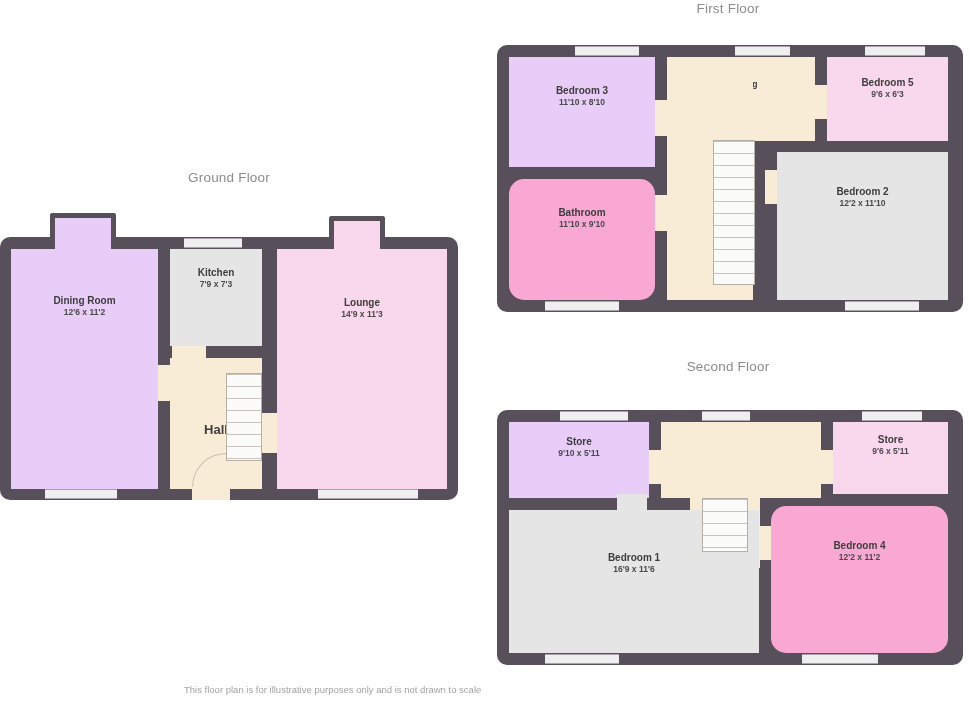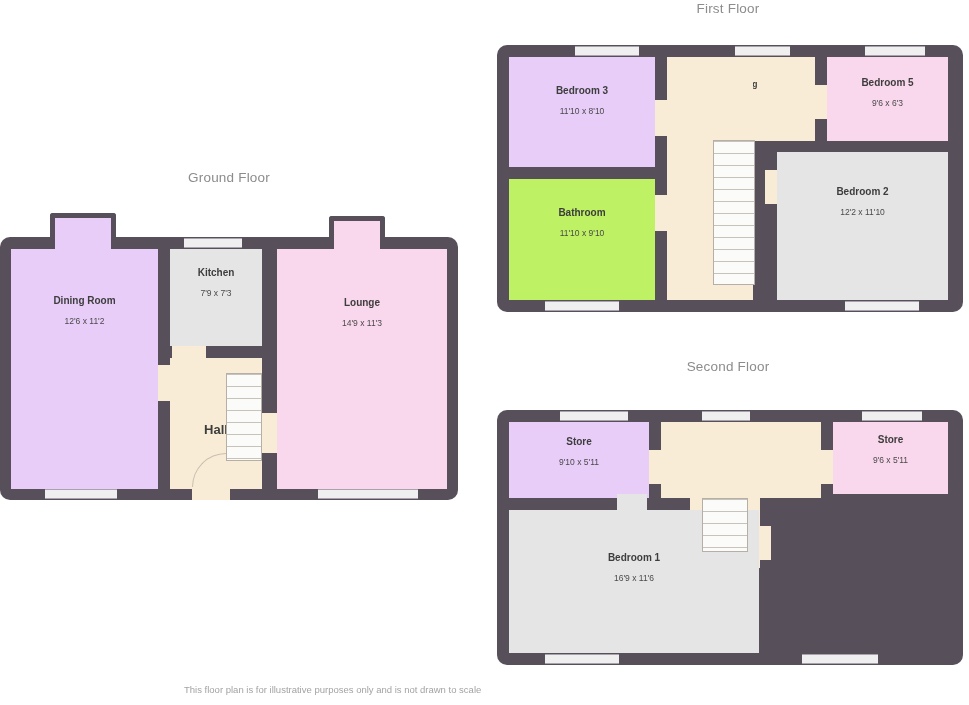--- a/index.html
+++ b/index.html
@@ -10,27 +10,27 @@
   .floor-title{
     position:absolute;text-align:center;color:#8c8c8c;font-size:13.5px;letter-spacing:.2px;
   }
   .plan{
     position:absolute;background:#57505b;border-radius:10px;
   }
   .room{position:absolute;}
   .fill-purple{background:#e7cdf8;}
   .fill-green{background:#e5e5e5;}
   .fill-pink{background:#f9d7ec;}
-  .fill-blue{background:#bef264;}
+  .fill-blue{background:#f9a8d4;border-radius:15px;}
   .fill-hall{background:#f8ecd7;}
   .lbl{
     position:absolute;left:0;right:0;text-align:center;color:#3d3d3d;line-height:11px;
   }
   .lbl .nm{display:block;font-size:10px;font-weight:bold;}
-  .lbl .dm{display:block;font-size:8.5px;margin-top:10px;color:#4a4a4a;}
+  .lbl .dm{display:block;font-size:8.5px;margin-top:1px;color:#4a4a4a;font-weight:bold;}
   .bay{
     position:absolute;border:5px solid #57505b;border-bottom:none;border-radius:3px 3px 0 0;
   }
   .window{
     position:absolute;background:#efefef;border-top:1.5px solid #a9a2ad;border-bottom:1.5px solid #a9a2ad;box-sizing:border-box;
   }
   .door{position:absolute;background:#f8ecd7;}
   .stairs{
     position:absolute;background:#fbfbfa;
     background-image:repeating-linear-gradient(to bottom,#c7c2ba 0px,#c7c2ba 1px,transparent 1px,transparent 12px);
@@ -175,20 +175,26 @@
 
     <div class="room fill-green" style="left:12px;top:100px;width:250px;height:143px;">
       <div class="lbl" style="top:42px;">
         <span class="nm">Bedroom 1</span>
         <span class="dm">16'9 x 11'6</span>
       </div>
     </div>
 
     <div class="room fill-green" style="left:120px;top:84px;width:30px;height:18px;"></div>
 
+    <div class="room fill-blue" style="left:274px;top:96px;width:177px;height:147px;">
+      <div class="lbl" style="top:34px;">
+        <span class="nm">Bedroom 4</span>
+        <span class="dm">12'2 x 11'2</span>
+      </div>
+    </div>
 
     <div class="door" style="left:152px;top:40px;width:12px;height:34px;"></div>
     <div class="door" style="left:324px;top:40px;width:12px;height:34px;"></div>
     <div class="door" style="left:262px;top:116px;width:12px;height:34px;"></div>
 
     <div class="stairs" style="left:205px;top:88px;width:46px;height:54px;"></div>
 
     <div class="window" style="left:63px;top:1px;width:68px;height:10px;"></div>
     <div class="window" style="left:205px;top:1px;width:48px;height:10px;"></div>
     <div class="window" style="left:365px;top:1px;width:60px;height:10px;"></div>

